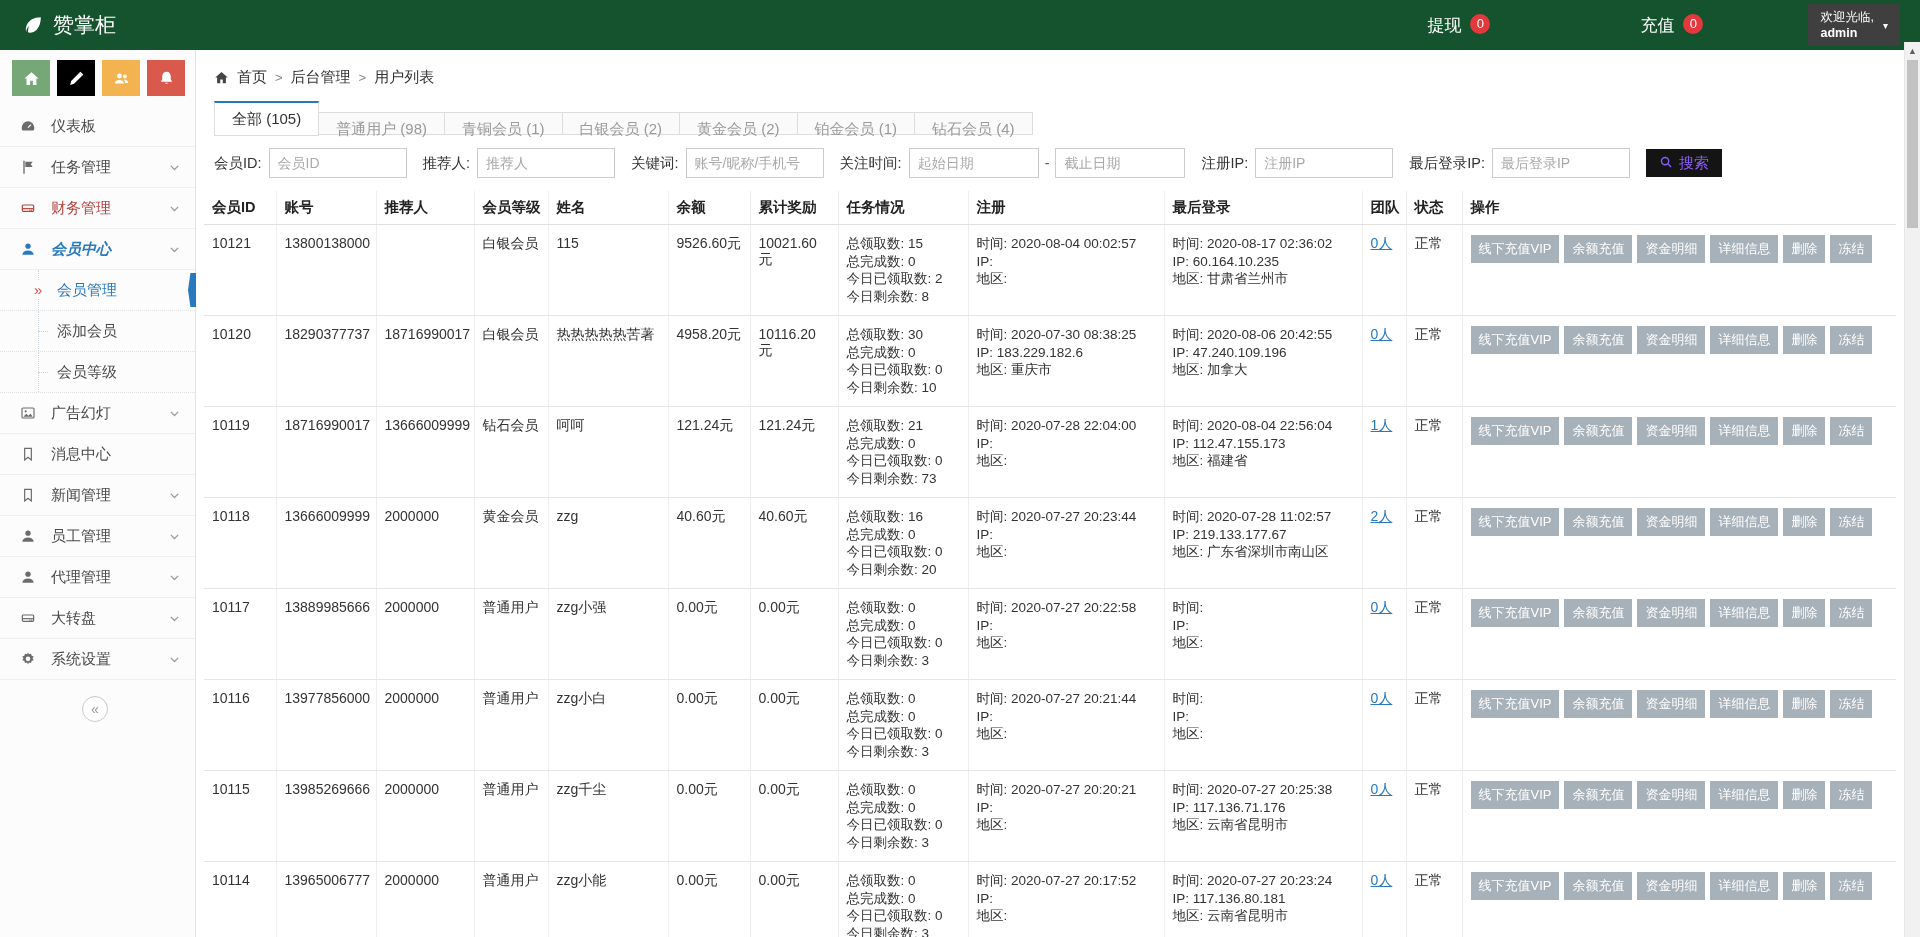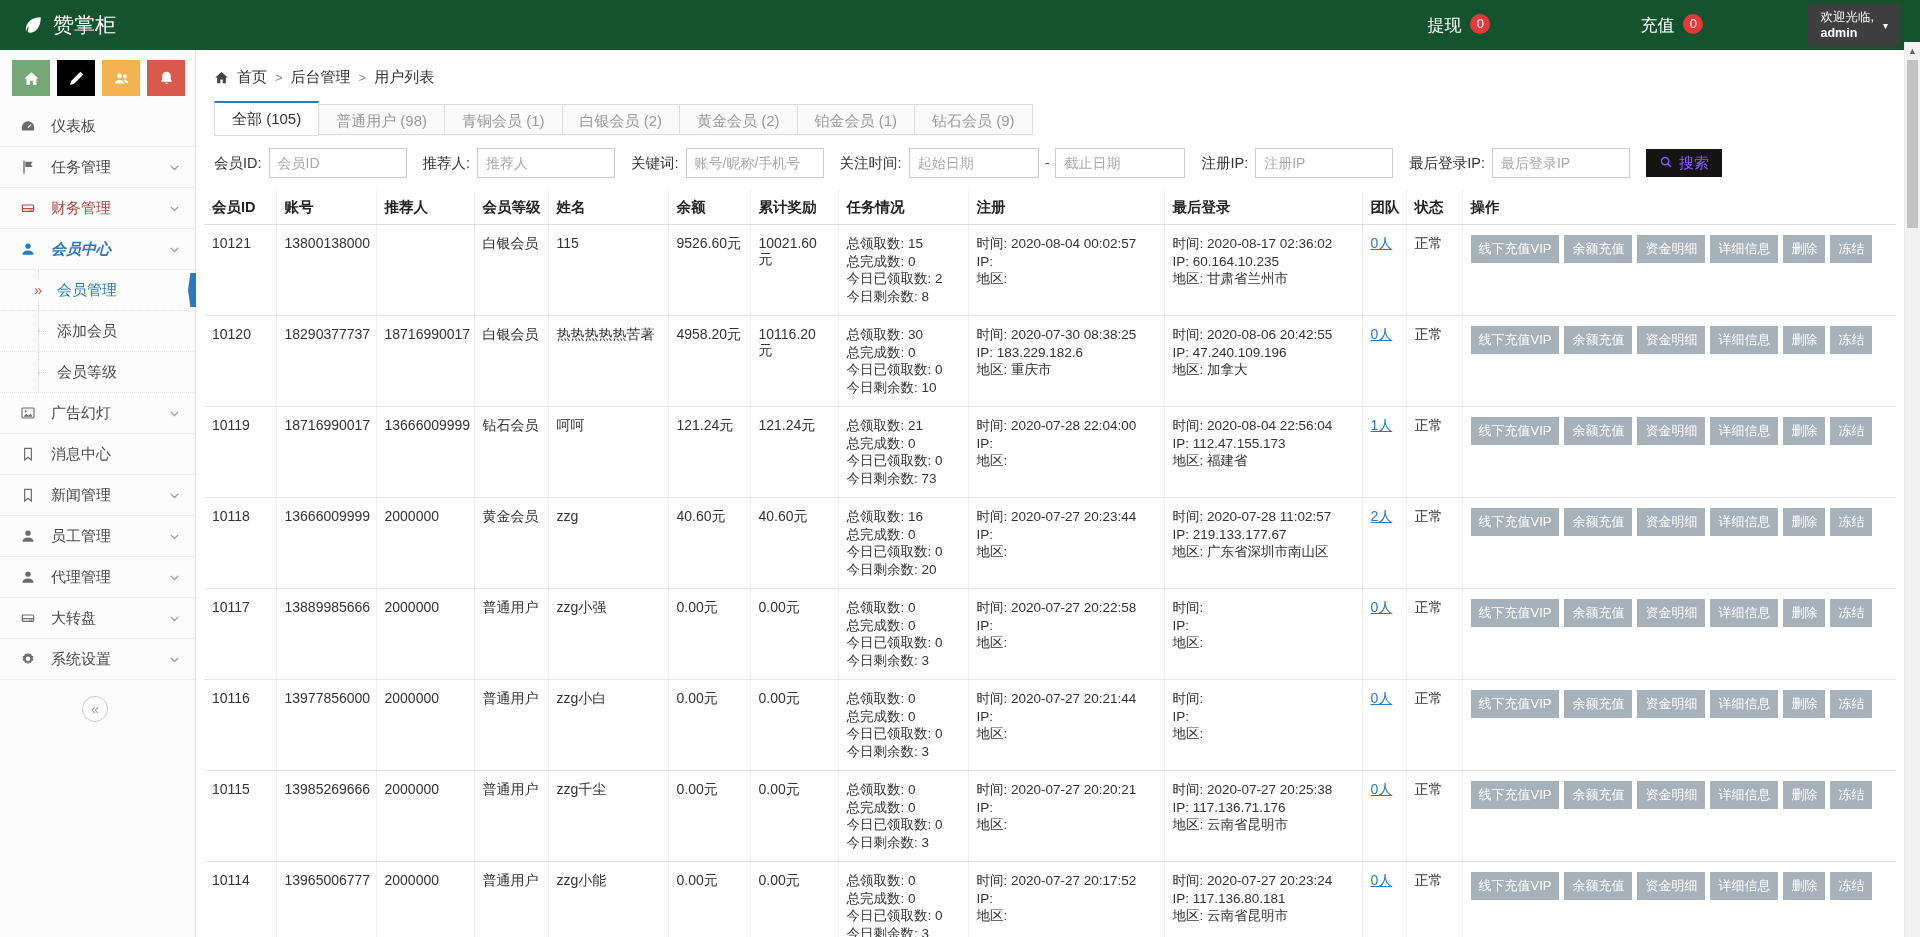--- a/index.html
+++ b/index.html
@@ -54,21 +54,21 @@
                   display:flex; align-items:center; justify-content:center; margin:16px 0 0 82px;
                   font-size:14px; cursor:pointer; background:#fff; }
   
   .main { flex:1; padding:0 24px 0 8px; overflow:hidden; background:#fff; }
   .breadcrumb { display:flex; align-items:center; gap:8px; margin:18px 0 14px 10px; font-size:15px; color:#333; }
   .breadcrumb .icon { display:flex; color:#444; }
   .breadcrumb .icon svg { width:15px; height:15px; }
   .breadcrumb .sep { color:#888; font-size:13px; }
   .bc-item { cursor:pointer; }
   .tabs { display:flex; align-items:flex-end; margin-left:10px; }
-  .tab { height:31px; line-height:31px; padding:0 17px; border:1px solid #ddd; border-left-width:0;
+  .tab { height:23px; line-height:31px; padding:0 17px; border:1px solid #ddd; border-left-width:0;
          background:#fafafa; color:#9a9a9a; font-size:15px; cursor:pointer; white-space:nowrap; }
   .tab:first-child { border-left-width:1px; }
   .tab.active { background:#fff; color:#333; border-top:2px solid var(--blue); height:35px; line-height:32px; margin-bottom:-1px; }
   .filter-bar { display:flex; align-items:center; margin:13px 0 13px 10px; font-size:14.5px; color:#333; }
   #filter-fields { display:contents; }
   .ffield { display:flex; align-items:center; margin-right:16px; }
   .ffield label { margin-right:7px; white-space:nowrap; }
   .ffield input { width:138px; height:30px; border:1px solid #ccc; padding:0 8px; font-size:14px;
                   color:#333; font-family:inherit; background:#fff; }
   .ffield input.date { width:130px; }
@@ -339,21 +339,21 @@
       <span class="bc-item">用户列表</span>
     </nav>
 
     <div class="tabs" id="tabs">
         <div class="tab active">全部 (105)</div>
         <div class="tab">普通用户 (98)</div>
         <div class="tab">青铜会员 (1)</div>
         <div class="tab">白银会员 (2)</div>
         <div class="tab">黄金会员 (2)</div>
         <div class="tab">铂金会员 (1)</div>
-        <div class="tab">钻石会员 (9)</div>
+        <div class="tab">钻石会员 (4)</div>
       </div>
 
     <div class="filter-bar">
       <span id="filter-fields"><span class="ffield">
             <label>会员ID:</label>
             <input placeholder="会员ID" style="">
           </span><span class="ffield">
             <label>推荐人:</label>
             <input placeholder="推荐人" style="">
           </span><span class="ffield">

